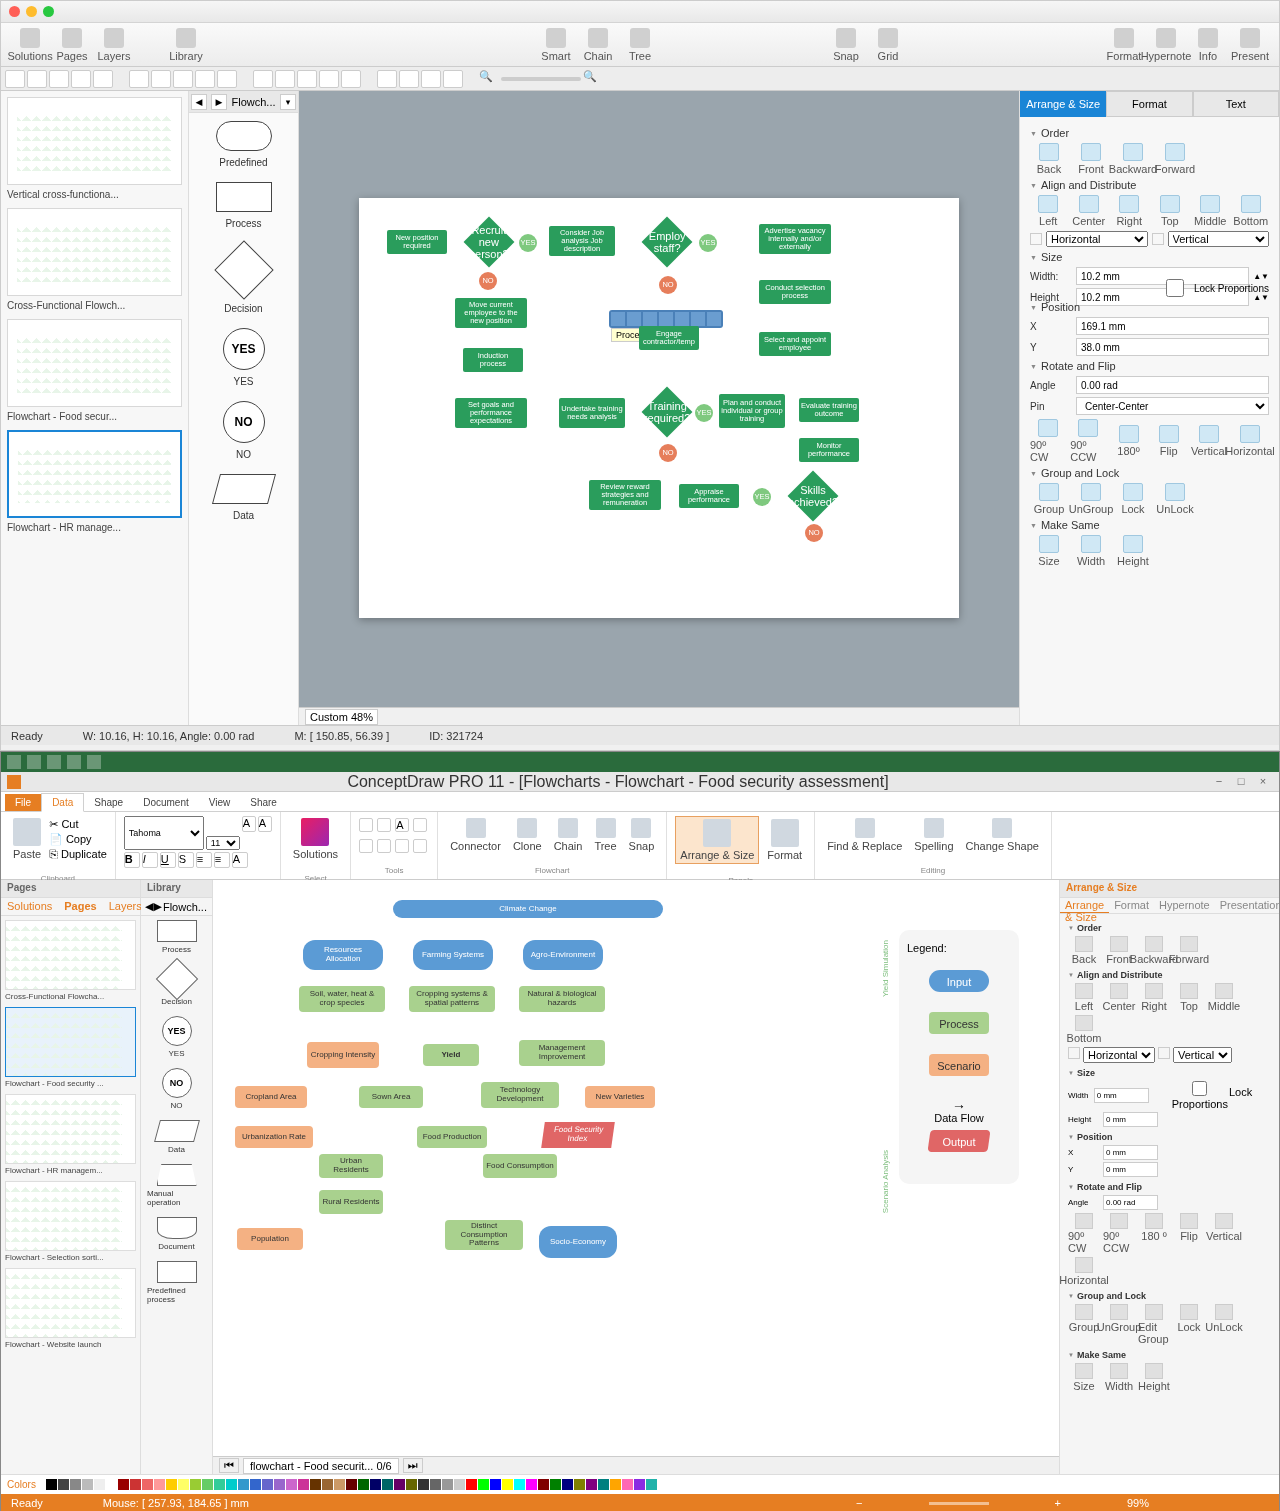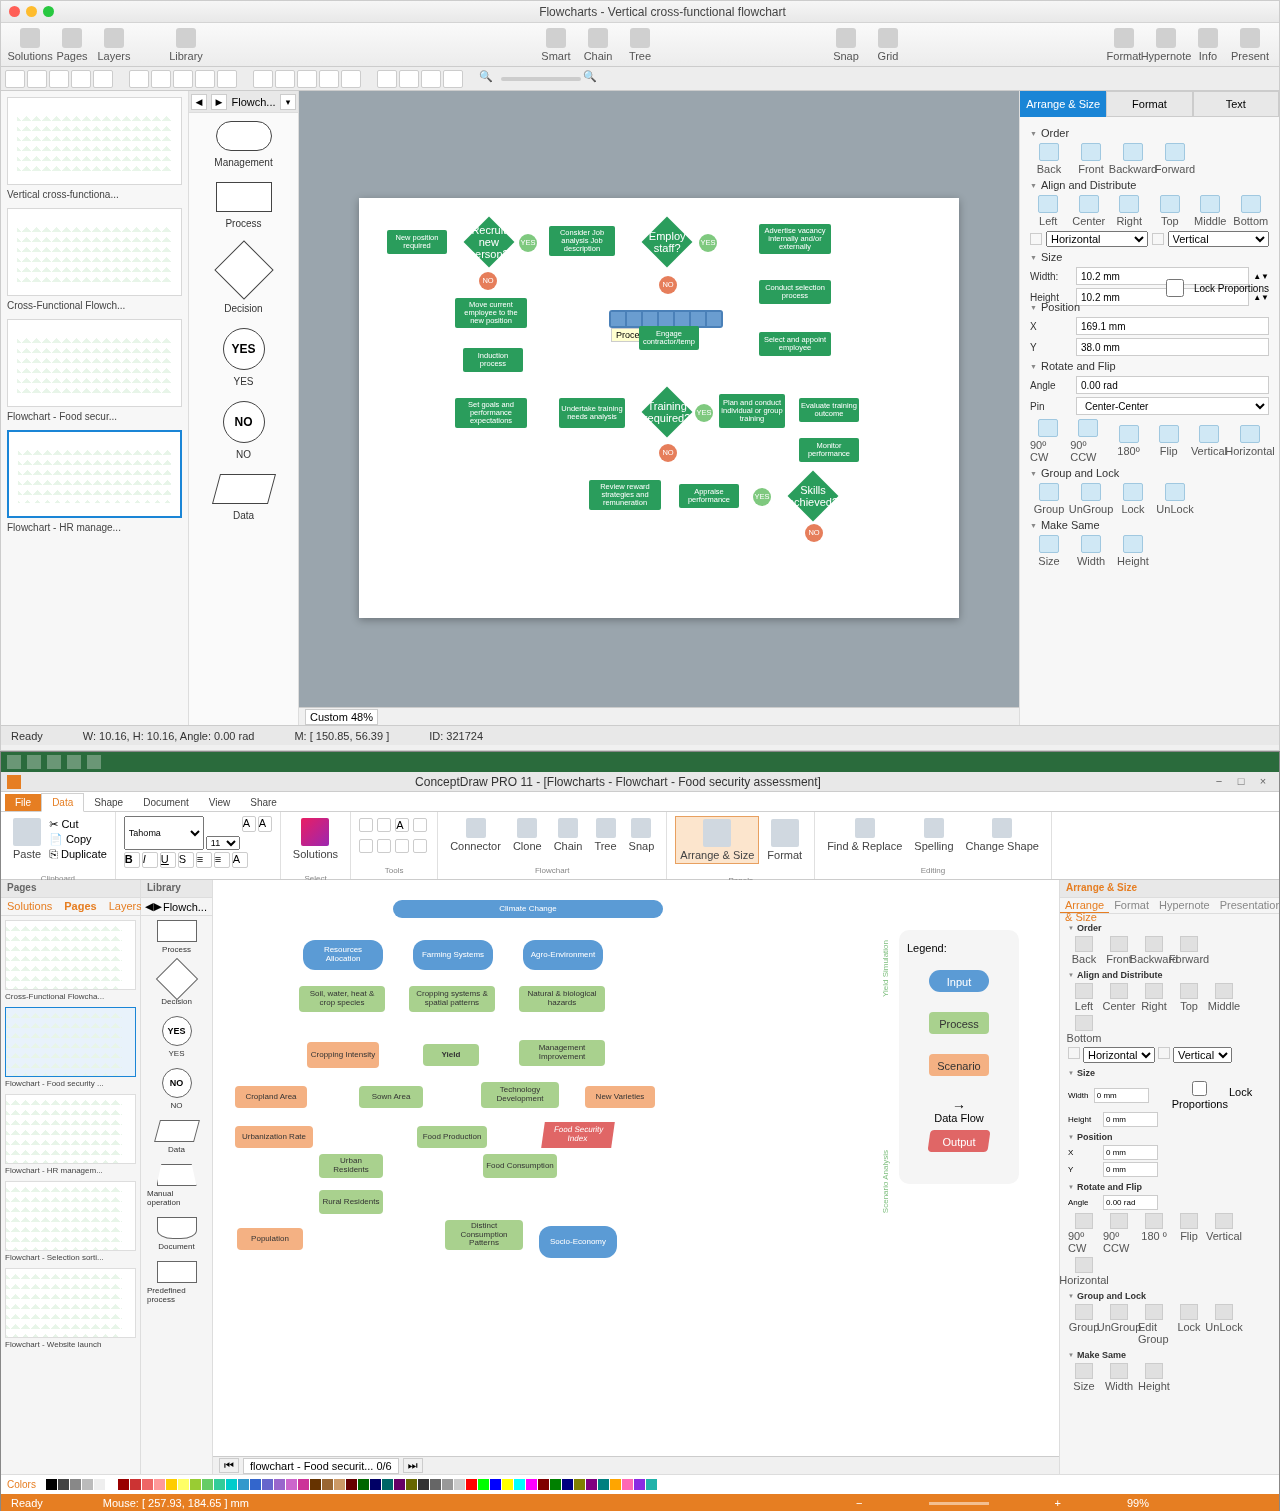--- a/index.html
+++ b/index.html
@@ -61,21 +61,21 @@
 .insp-field{display:flex;align-items:center;gap:4px;margin:3px 0;}
 .insp-field label{width:42px;font-size:10px;color:#333;}
 .insp-field input,.insp-field select{flex:1;height:18px;border:1px solid #ccc;background:#fff;font-size:10px;padding:0 4px;}
 .mac-status{height:20px;background:#e8e8e8;border-top:1px solid #ccc;display:flex;align-items:center;font-size:10px;padding:0 10px;color:#333;}
 .mac-status span{margin-right:40px;}
 
 
 .win-app{width:1280px;height:760px;background:#f5f5f5;border:1px solid #888;position:relative;}
 .win-titlebar{height:20px;background:#e8e8e8;display:flex;align-items:center;padding:0 6px;border-bottom:1px solid #ccc;}
 .win-titlebar .wicon{width:14px;height:14px;background:#e67e22;margin-right:6px;}
-.win-title{flex:1;text-align:center;font-size:12px;color:#333;}
+.win-title{flex:1;text-align:center;font-size:16px;color:#333;}
 .win-controls{display:flex;gap:2px;}
 .win-controls span{width:20px;height:14px;text-align:center;font-size:11px;color:#666;}
 .win-qat{height:20px;background:#2a6b3c;display:flex;align-items:center;padding:0 6px;gap:6px;}
 .win-qat .q{width:14px;height:14px;background:rgba(255,255,255,.3);}
 .win-ribbon-tabs{height:20px;background:#fff;display:flex;align-items:end;border-bottom:1px solid #d0d0d0;padding-left:4px;}
 .rtab{padding:3px 10px;font-size:10px;color:#444;cursor:pointer;}
 .rtab.file{background:#e67e22;color:#fff;}
 .rtab.active{border:1px solid #d0d0d0;border-bottom:1px solid #fff;background:#fff;color:#e67e22;margin-bottom:-1px;}
 .win-ribbon{height:68px;background:#fff;border-bottom:1px solid #ccc;display:flex;}
 .rgrp{border-right:1px solid #e0e0e0;padding:4px 8px;display:flex;flex-direction:column;}
@@ -143,21 +143,20 @@
 </head>
 <body>
 
 <div class="mac-app">
  <div class="mac-titlebar">
   <div class="traffic">
    <span class="dot r"></span>
    <span class="dot y"></span>
    <span class="dot g"></span>
   </div>
-  <div class="mac-title">Flowcharts - Vertical cross-functional flowchart</div>
  </div>
  <div class="mac-toolbar" id="mac-toolbar">
       <div class="tb-btn">
         <span class="ic"></span>
         <span>Solutions</span>
       </div>
       <div class="tb-btn">
         <span class="ic"></span>
         <span>Pages</span>
       </div>
@@ -262,21 +261,21 @@
   <div class="mac-lib">
    <div class="lib-hdr">
     <span class="lib-arrow">◀</span>
     <span class="lib-arrow">▶</span>
     <span style="flex:1;text-align:center;">Flowch...</span>
     <span class="lib-arrow">▾</span>
    </div>
    <div class="lib-items" id="mac-lib-items">
           <div class="lib-item">
             <div class="shape round"></div>
-            <span class="lbl">Management</span>
+            <span class="lbl">Predefined</span>
           </div>
           <div class="lib-item">
             <div class="shape rect"></div>
             <span class="lbl">Process</span>
           </div>
           <div class="lib-item">
             <div class="shape diamond"></div>
             <span class="lbl">Decision</span>
           </div>
           <div class="lib-item">

